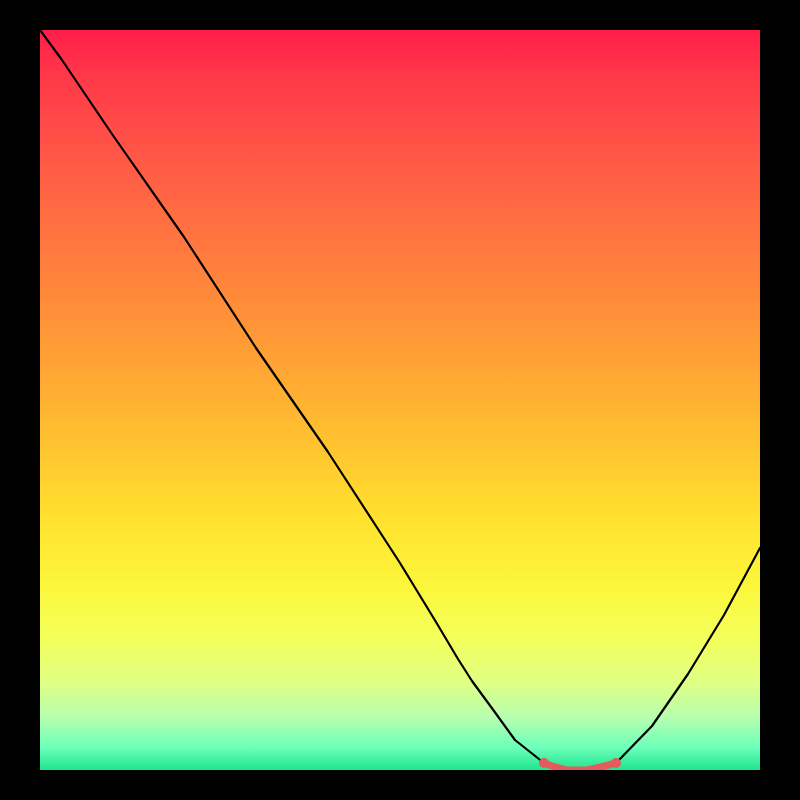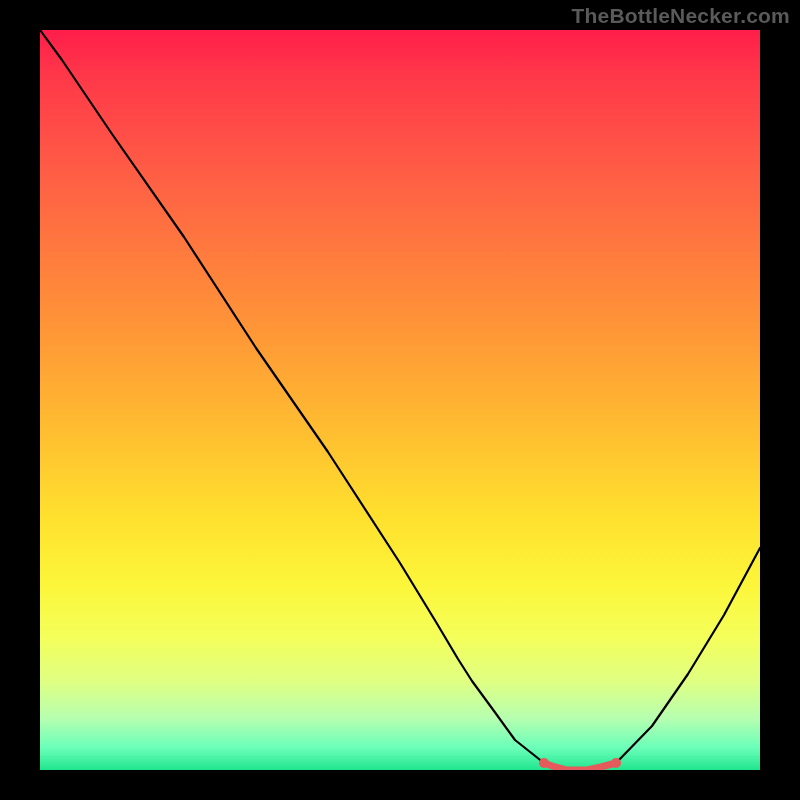--- a/index.html
+++ b/index.html
@@ -80,21 +80,20 @@
   }
   .curve circle.dot {
     fill: #e55a5a;
   }
 </style>
 </head>
 <body>
 
 <div class="frame">
 
-  <div class="watermark">TheBottleNecker.com</div>
 
   <div class="plot-wrap">
     <div class="gradient"></div>
 
     <svg class="curve" viewBox="0 0 720 740" preserveAspectRatio="none">
       <path class="main" d="M 0 0
                L 22 30
                L 72 104
                L 144 207
                L 216 318

